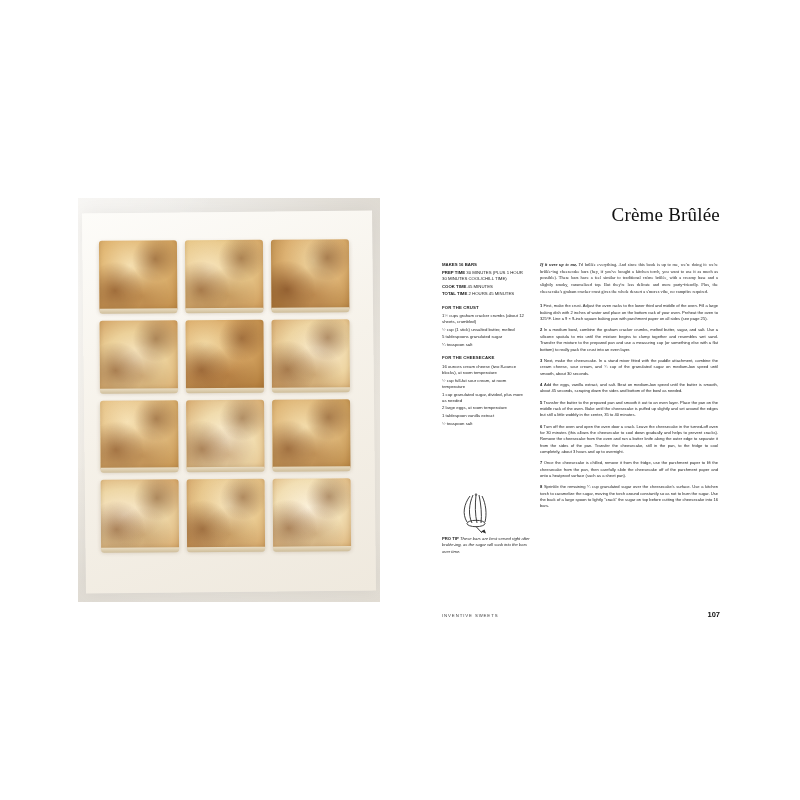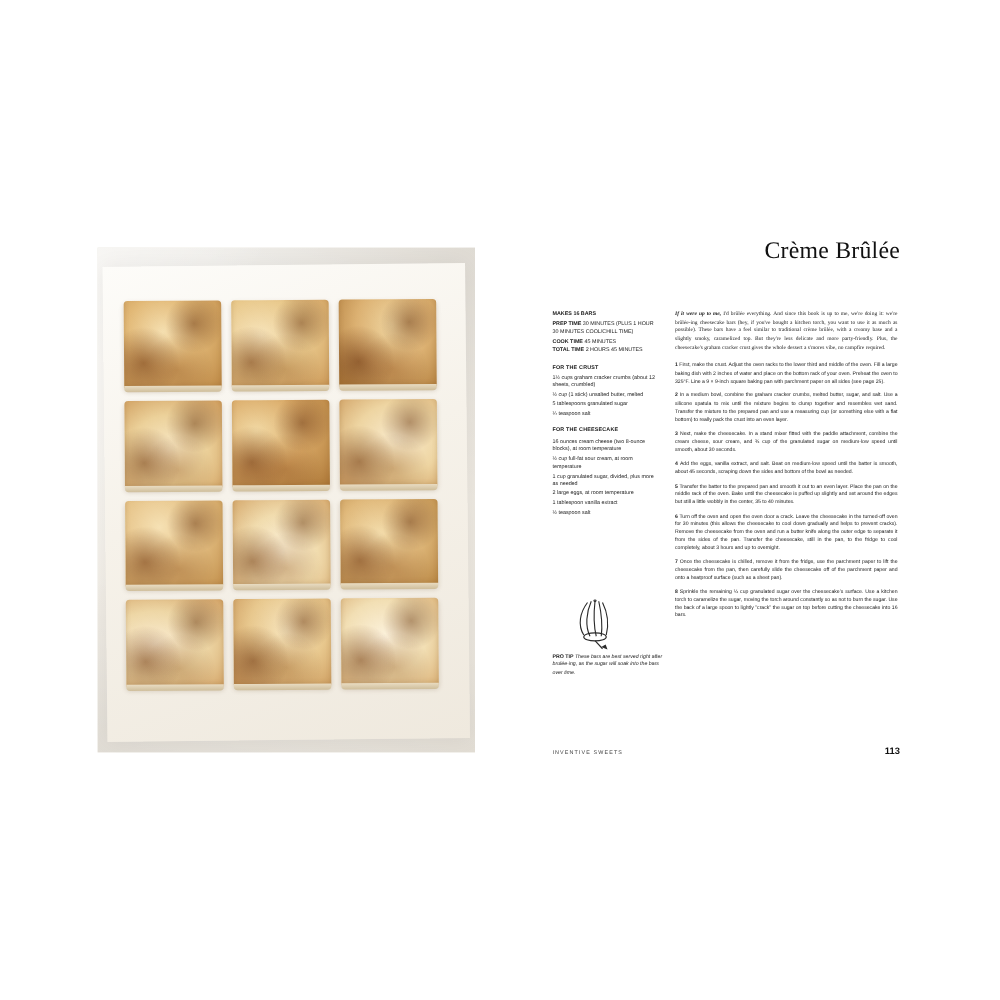--- a/index.html
+++ b/index.html
@@ -97,21 +97,21 @@
   .bar.b7  { background: radial-gradient(ellipse at 35% 30%, #f6e1b4 0%, #e5c185 48%, #c08d49 100%); }
   .bar.b8  { background: radial-gradient(ellipse at 50% 60%, #fbf0d8 0%, #f1dcae 52%, #d6aa6e 100%); }
   .bar.b9  { background: radial-gradient(ellipse at 40% 40%, #f4ddac 0%, #e0b97b 50%, #b5823f 100%); }
   .bar.b10 { background: radial-gradient(ellipse at 30% 50%, #faecd2 0%, #eed7a6 52%, #d2a265 100%); }
   .bar.b11 { background: radial-gradient(ellipse at 55% 35%, #f7e5bd 0%, #e8c88e 50%, #c79355 100%); }
   .bar.b12 { background: radial-gradient(ellipse at 45% 45%, #fcf2dd 0%, #f2dfb4 54%, #d8ad72 100%); }
 
   
   .recipe-page {
     position: absolute;
-    left: 420px; top: 190px;
+    left: 420px; top: 204px;
     width: 300px; height: 420px;
   }
   .title {
     position: absolute;
     right: 0; top: 0;
     width: 260px;
     text-align: right;
     font-family: "Liberation Serif", serif;
     font-size: 19px;
     line-height: 1.18;
@@ -292,17 +292,17 @@
       <p class="step"><span class="num">3&nbsp;</span><span>Next, make the cheesecake. In a stand mixer fitted with the paddle attachment, combine the cream cheese, sour cream, and ¾ cup of the granulated sugar on medium-low speed until smooth, about 30 seconds.</span></p>
       <p class="step"><span class="num">4&nbsp;</span><span>Add the eggs, vanilla extract, and salt. Beat on medium-low speed until the batter is smooth, about 45 seconds, scraping down the sides and bottom of the bowl as needed.</span></p>
       <p class="step"><span class="num">5&nbsp;</span><span>Transfer the batter to the prepared pan and smooth it out to an even layer. Place the pan on the middle rack of the oven. Bake until the cheesecake is puffed up slightly and set around the edges but still a little wobbly in the center, 35 to 40 minutes.</span></p>
       <p class="step"><span class="num">6&nbsp;</span><span>Turn off the oven and open the oven door a crack. Leave the cheesecake in the turned-off oven for 30 minutes (this allows the cheesecake to cool down gradually and helps to prevent cracks). Remove the cheesecake from the oven and run a butter knife along the outer edge to separate it from the sides of the pan. Transfer the cheesecake, still in the pan, to the fridge to cool completely, about 3 hours and up to overnight.</span></p>
       <p class="step"><span class="num">7&nbsp;</span><span>Once the cheesecake is chilled, remove it from the fridge, use the parchment paper to lift the cheesecake from the pan, then carefully slide the cheesecake off of the parchment paper and onto a heatproof surface (such as a sheet pan).</span></p>
       <p class="step"><span class="num">8&nbsp;</span><span>Sprinkle the remaining ¼ cup granulated sugar over the cheesecake's surface. Use a kitchen torch to caramelize the sugar, moving the torch around constantly so as not to burn the sugar. Use the back of a large spoon to lightly "crack" the sugar on top before cutting the cheesecake into 16 bars.</span></p>
     </div>
 
     <div class="footer">
       <span class="chapter">INVENTIVE SWEETS</span>
-      <span class="pageno">113</span>
+      <span class="pageno">107</span>
     </div>
 
   </div>
 </div>
 
 </body></html>

